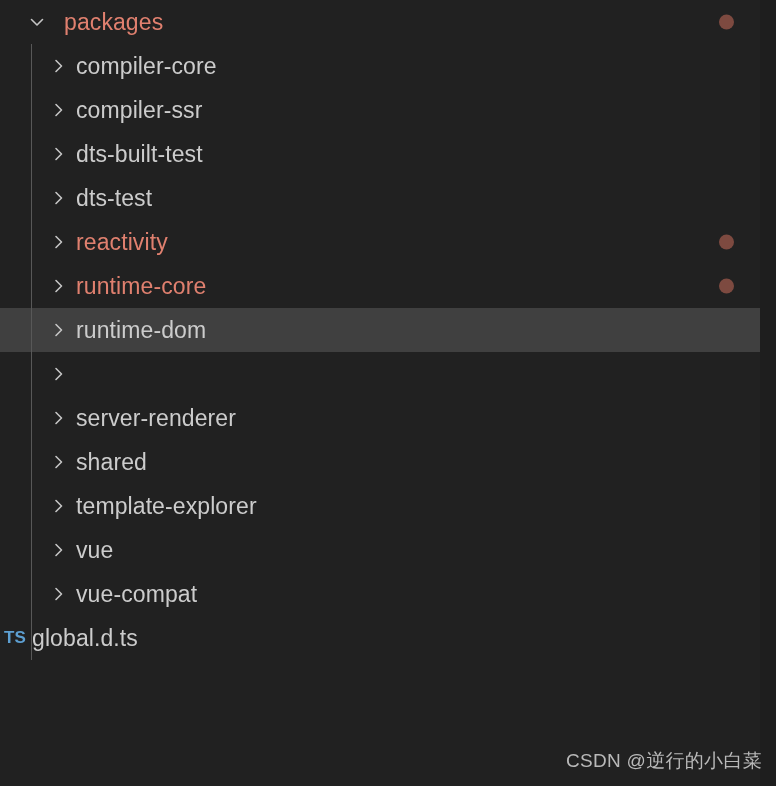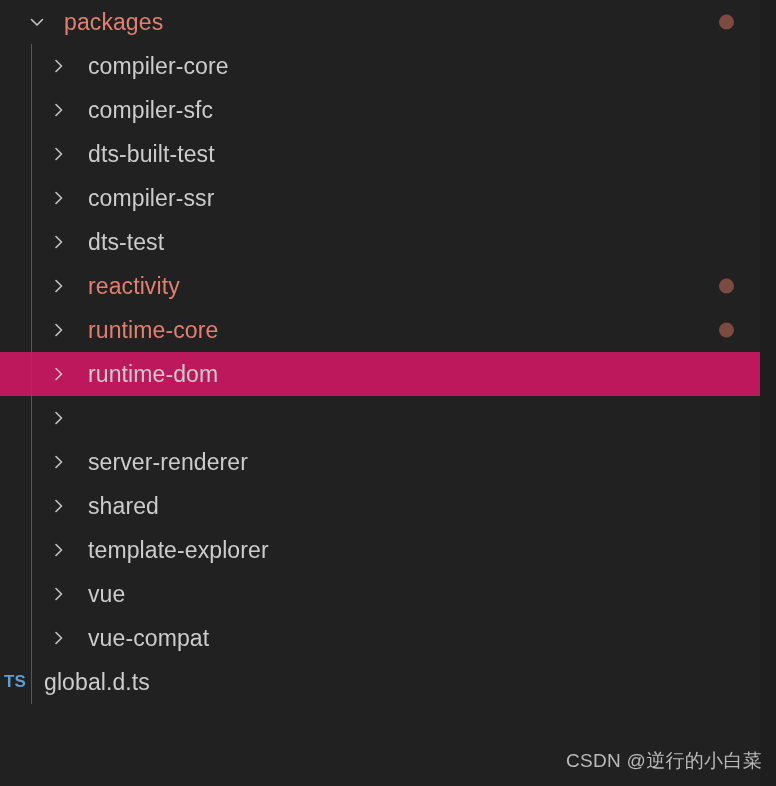--- a/index.html
+++ b/index.html
@@ -44,21 +44,21 @@
   .row {
     position: relative;
     height: 44px;
     display: flex;
     align-items: center;
     box-sizing: border-box;
     width: 776px;
   }
 
   .row.selected {
-    background: #be185d;
+    background: #404040;
   }
 
   
   .row.child .indent-guide {
     position: absolute;
     left: 31px;
     top: 0;
     bottom: 0;
     width: 1px;
     background: #585858;
@@ -93,21 +93,21 @@
     font-size: 17px;
     font-weight: 600;
     letter-spacing: 0.2px;
     font-family: "Liberation Sans", "DejaVu Sans", sans-serif;
   }
 
   .label {
     font-size: 23px;
     line-height: 28px;
     color: #cccccc;
-    margin-left: 14px;
+    margin-left: 2px;
     white-space: nowrap;
     letter-spacing: 0.1px;
   }
   .row.root .label {
     margin-left: 12px;
   }
 
   .label.accent {
     color: #e0806f;
     text-align: center;
@@ -165,39 +165,30 @@
         </span>
         <span class="label">compiler-core</span>
       </div>
       <div class="row child">
         <span class="indent-guide"></span>
         <span class="twisty">
           <svg width="20" height="20" viewBox="0 0 20 20" fill="none" aria-hidden="true">
             <path d="M7 4.5 L12.5 10 L7 15.5" stroke="currentColor" stroke-width="1.6" stroke-linecap="round" stroke-linejoin="round"></path>
           </svg>
         </span>
-        <span class="label">compiler-sfc</span>
+        <span class="label">compiler-ssr</span>
       </div>
       <div class="row child">
         <span class="indent-guide"></span>
         <span class="twisty">
           <svg width="20" height="20" viewBox="0 0 20 20" fill="none" aria-hidden="true">
             <path d="M7 4.5 L12.5 10 L7 15.5" stroke="currentColor" stroke-width="1.6" stroke-linecap="round" stroke-linejoin="round"></path>
           </svg>
         </span>
         <span class="label">dts-built-test</span>
-      </div>
-      <div class="row child">
-        <span class="indent-guide"></span>
-        <span class="twisty">
-          <svg width="20" height="20" viewBox="0 0 20 20" fill="none" aria-hidden="true">
-            <path d="M7 4.5 L12.5 10 L7 15.5" stroke="currentColor" stroke-width="1.6" stroke-linecap="round" stroke-linejoin="round"></path>
-          </svg>
-        </span>
-        <span class="label">compiler-ssr</span>
       </div>
       <div class="row child">
         <span class="indent-guide"></span>
         <span class="twisty">
           <svg width="20" height="20" viewBox="0 0 20 20" fill="none" aria-hidden="true">
             <path d="M7 4.5 L12.5 10 L7 15.5" stroke="currentColor" stroke-width="1.6" stroke-linecap="round" stroke-linejoin="round"></path>
           </svg>
         </span>
         <span class="label">dts-test</span>
       </div>

